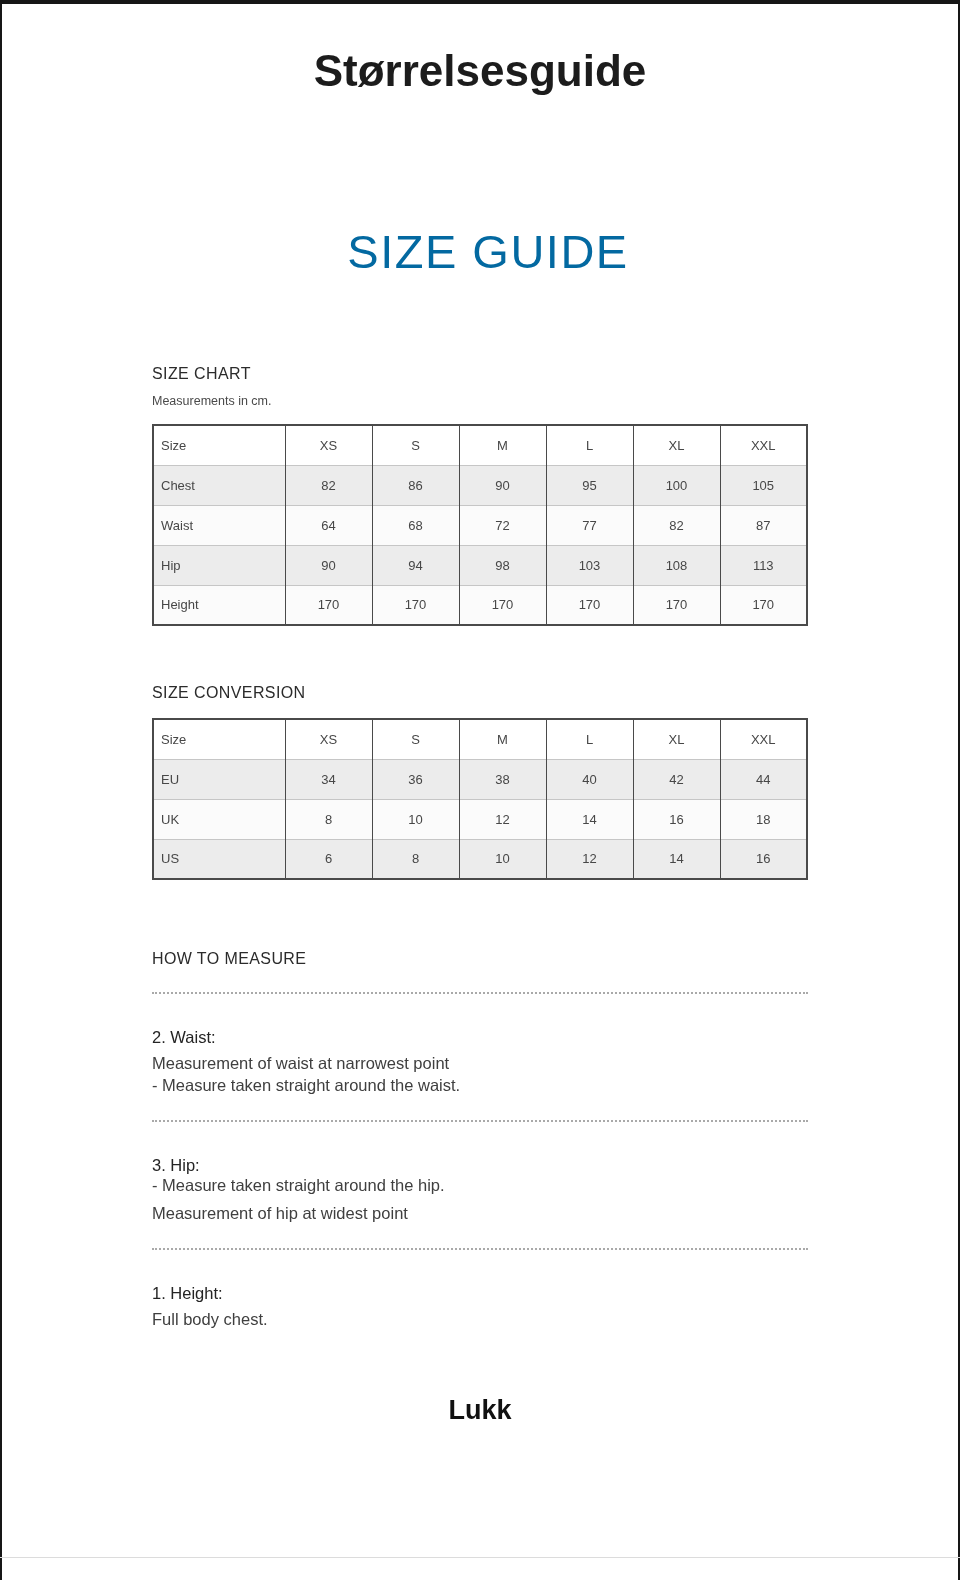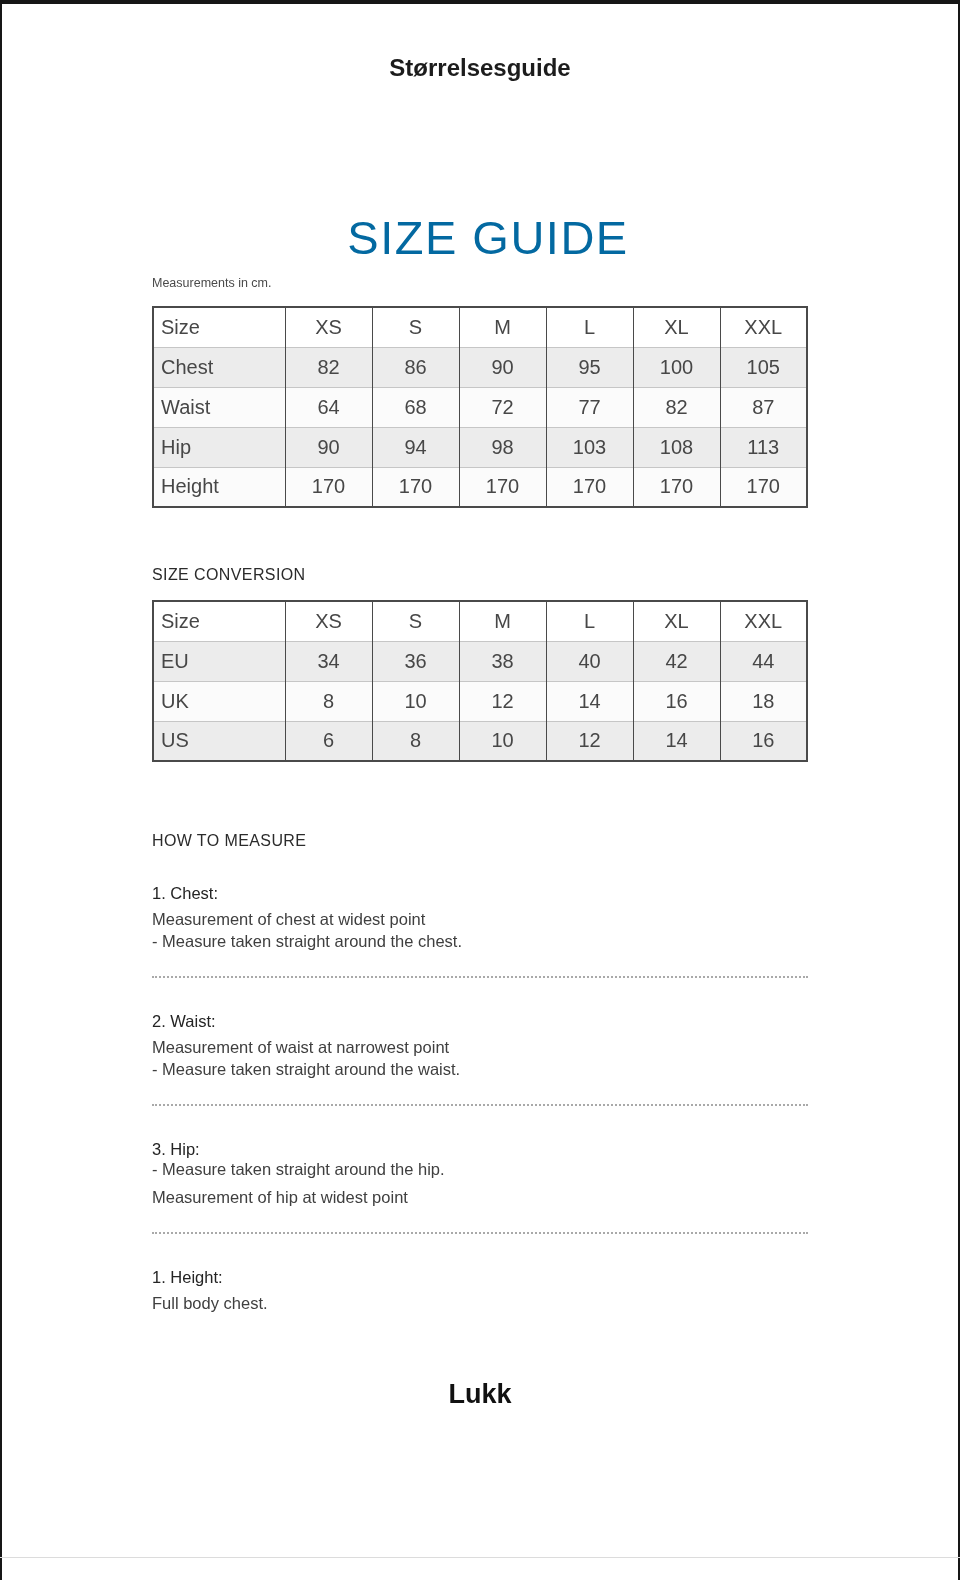--- a/index.html
+++ b/index.html
@@ -14,23 +14,23 @@
   .page {
     position: relative;
     width: 960px; height: 1580px;
     background: #fff;
     border-top: 4px solid #161616;
     border-left: 2px solid #161616;
     border-right: 2px solid #161616;
     padding-top: 38px;
   }
   .main-title {
-    margin: 12px;
+    margin: 4px;
     text-align: center;
-    font-size: 24px;
+    font-size: 44px;
     font-weight: 700;
     color: #1c1c1c;
   }
   .size-guide-title {
     margin: 128px 0 0 16px;
     text-align: center;
     font-size: 47px;
     font-weight: 400;
     letter-spacing: 1.5px;
     color: #0369a1;
@@ -49,21 +49,21 @@
   .note {
     margin-top: 11px;
     font-size: 12.5px;
     color: #4a4a4a;
   }
   table.size-table {
     width: 656px;
     margin-top: 16px;
     border-collapse: collapse;
     table-layout: fixed;
-    font-size: 20px;
+    font-size: 13px;
     color: #474747;
     border: 2px solid #4a4a4a;
   }
   table.size-table th, table.size-table td {
     height: 40px;
     padding: 0;
     font-weight: 400;
     text-align: center;
     border-left: 1px solid #4a4a4a;
     border-top: 1px solid #c6c6c6;
@@ -118,20 +118,21 @@
 <body>
 
 <div class="page">
 
   <h1 class="main-title">Størrelsesguide</h1>
 
   <div class="size-guide-title">SIZE GUIDE</div>
 
   <div class="content">
 
+    <div class="section-heading heading-size-chart">SIZE CHART</div>
     <div class="note">Measurements in cm.</div>
 
     <table class="size-table">
         <thead>
           <tr>
             <th>Size</th>
             <th>XS</th>
             <th>S</th>
             <th>M</th>
             <th>L</th>
@@ -219,25 +220,20 @@
             <td>10</td>
             <td>12</td>
             <td>14</td>
             <td>16</td>
           </tr>
         </tbody>
       </table>
 
     <div class="section-heading heading-how-to-measure">HOW TO MEASURE</div>
 
-    <div class="measure-item">
-      <div class="measure-title">1. Chest:</div>
-      <div class="measure-line first">Measurement of chest at widest point</div>
-      <div class="measure-line">- Measure taken straight around the chest.</div>
-    </div>
     <hr class="measure-divider">
 
     <div class="measure-item">
       <div class="measure-title">2. Waist:</div>
       <div class="measure-line first">Measurement of waist at narrowest point</div>
       <div class="measure-line">- Measure taken straight around the waist.</div>
     </div>
     <hr class="measure-divider">
 
     <div class="measure-item">

